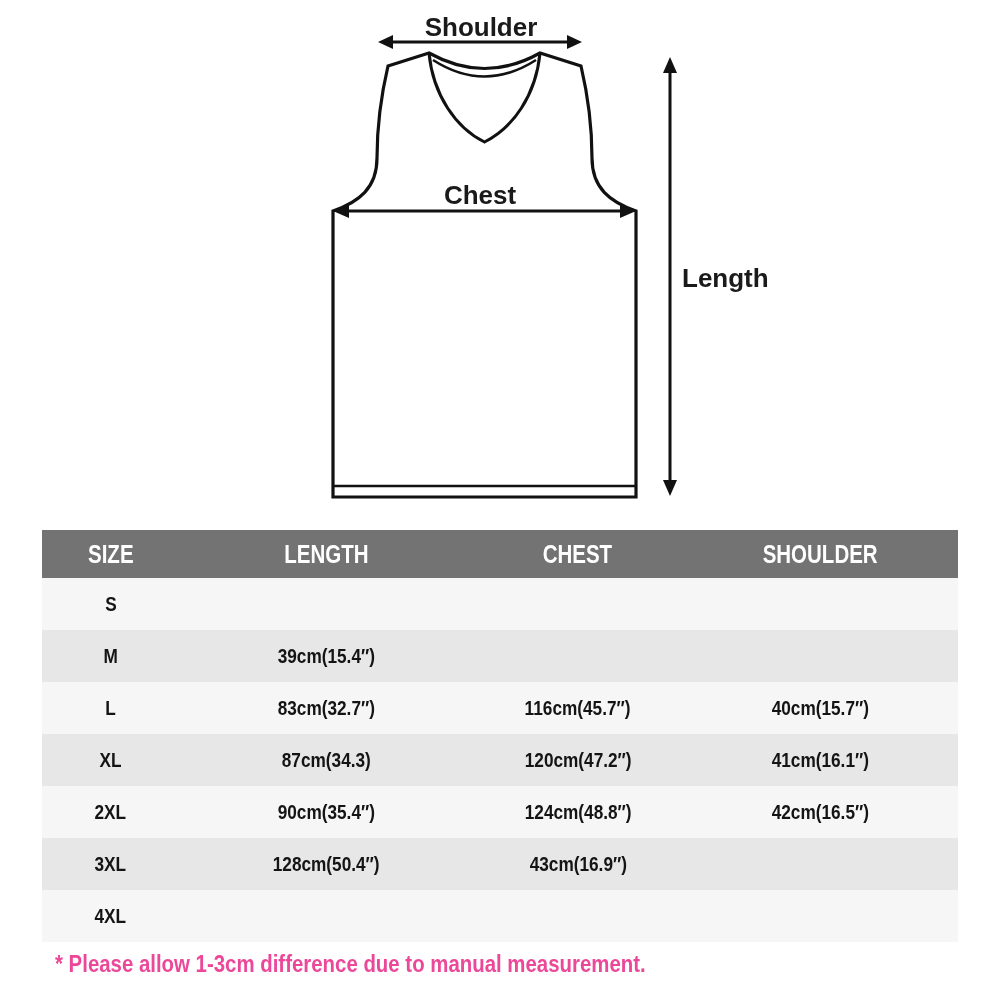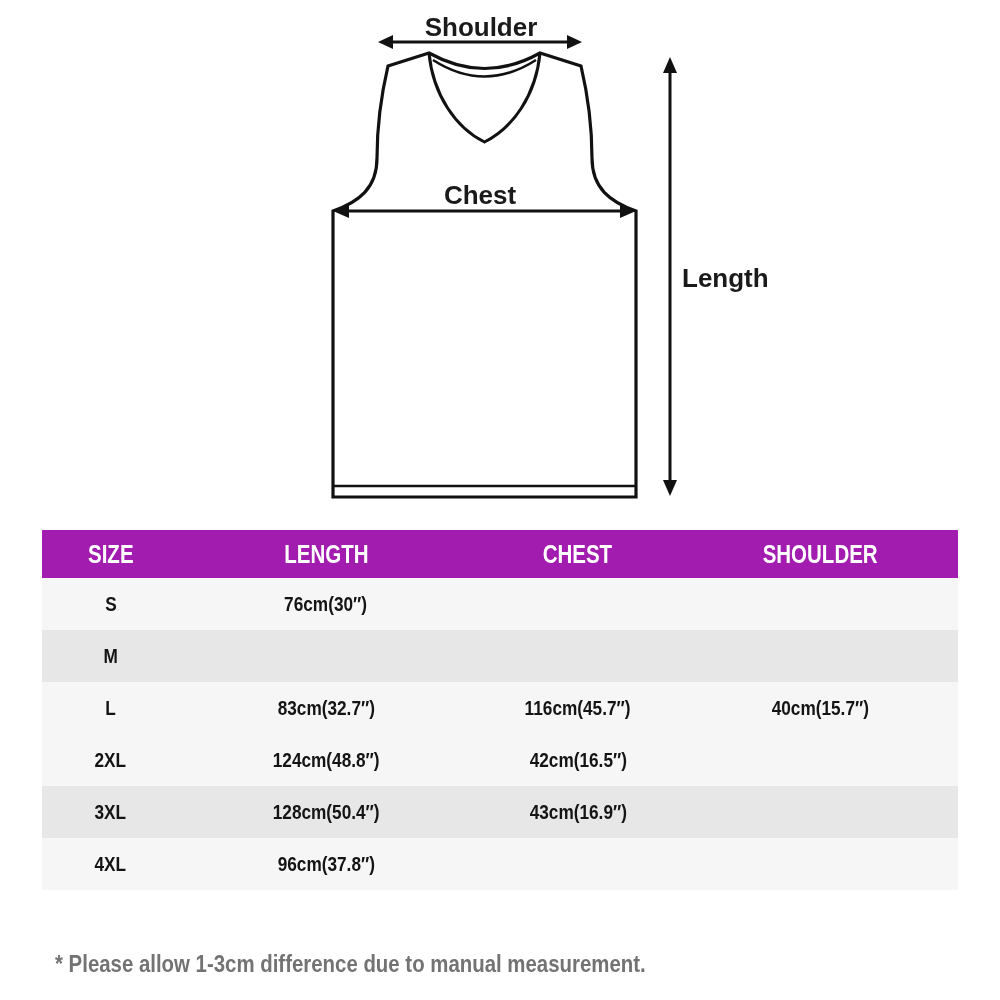--- a/index.html
+++ b/index.html
@@ -32,21 +32,21 @@
     left: 42px; top: 530px;
     width: 916px;
   }
   .trow {
     display: grid;
     grid-template-columns: 15% 32% 23% 30%;
     align-items: center;
   }
   .thead {
     height: 48px;
-    background: #a21caf;
+    background: #737373;
   }
   .thead .cell { color: #ffffff; font-size: 25px; }
   .tbody .trow { height: 52px; }
   .row-light { background: #f6f6f6; }
   .row-dark  { background: #e7e7e7; }
   .cell {
     text-align: center;
     font-weight: 700;
     font-size: 21px;
     color: #141414;
@@ -59,21 +59,21 @@
     transform-origin: center center;
     letter-spacing: 0px;
   }
 
   
   .footnote {
     position: absolute;
     left: 55px; top: 950px;
     font-size: 24px;
     font-weight: 700;
-    color: #737373;
+    color: #ec4899;
     white-space: nowrap;
   }
   .footnote .cnd { transform-origin: left center; transform: scaleX(0.85); }
 </style>
 </head>
 <body>
 
 <div class="page">
 
   <svg class="diagram" viewBox="0 0 1000 530" xmlns="http://www.w3.org/2000/svg">
@@ -124,44 +124,50 @@
   <div class="size-table">
     <div class="trow thead">
       <div class="cell"><span class="cnd">SIZE</span></div>
       <div class="cell"><span class="cnd">LENGTH</span></div>
       <div class="cell"><span class="cnd">CHEST</span></div>
       <div class="cell"><span class="cnd">SHOULDER</span></div>
     </div>
     <div class="tbody" id="tbody">
         <div class="trow row-light">
           <div class="cell"><span class="cnd">S</span></div>
-          <div class="cell"><span class="cnd">76cm(30″)</span></div>
         </div>
         <div class="trow row-dark">
           <div class="cell"><span class="cnd">M</span></div>
+          <div class="cell"><span class="cnd">39cm(15.4″)</span></div>
         </div>
         <div class="trow row-light">
           <div class="cell"><span class="cnd">L</span></div>
           <div class="cell"><span class="cnd">83cm(32.7″)</span></div>
           <div class="cell"><span class="cnd">116cm(45.7″)</span></div>
           <div class="cell"><span class="cnd">40cm(15.7″)</span></div>
         </div>
+        <div class="trow row-dark">
+          <div class="cell"><span class="cnd">XL</span></div>
+          <div class="cell"><span class="cnd">87cm(34.3)</span></div>
+          <div class="cell"><span class="cnd">120cm(47.2″)</span></div>
+          <div class="cell"><span class="cnd">41cm(16.1″)</span></div>
+        </div>
         <div class="trow row-light">
           <div class="cell"><span class="cnd">2XL</span></div>
+          <div class="cell"><span class="cnd">90cm(35.4″)</span></div>
           <div class="cell"><span class="cnd">124cm(48.8″)</span></div>
           <div class="cell"><span class="cnd">42cm(16.5″)</span></div>
         </div>
         <div class="trow row-dark">
           <div class="cell"><span class="cnd">3XL</span></div>
           <div class="cell"><span class="cnd">128cm(50.4″)</span></div>
           <div class="cell"><span class="cnd">43cm(16.9″)</span></div>
         </div>
         <div class="trow row-light">
           <div class="cell"><span class="cnd">4XL</span></div>
-          <div class="cell"><span class="cnd">96cm(37.8″)</span></div>
         </div>
       </div>
   </div>
 
   <div class="footnote">
     <span class="cnd">* Please allow 1-3cm difference due to manual measurement.</span>
   </div>
 
 </div>
 

